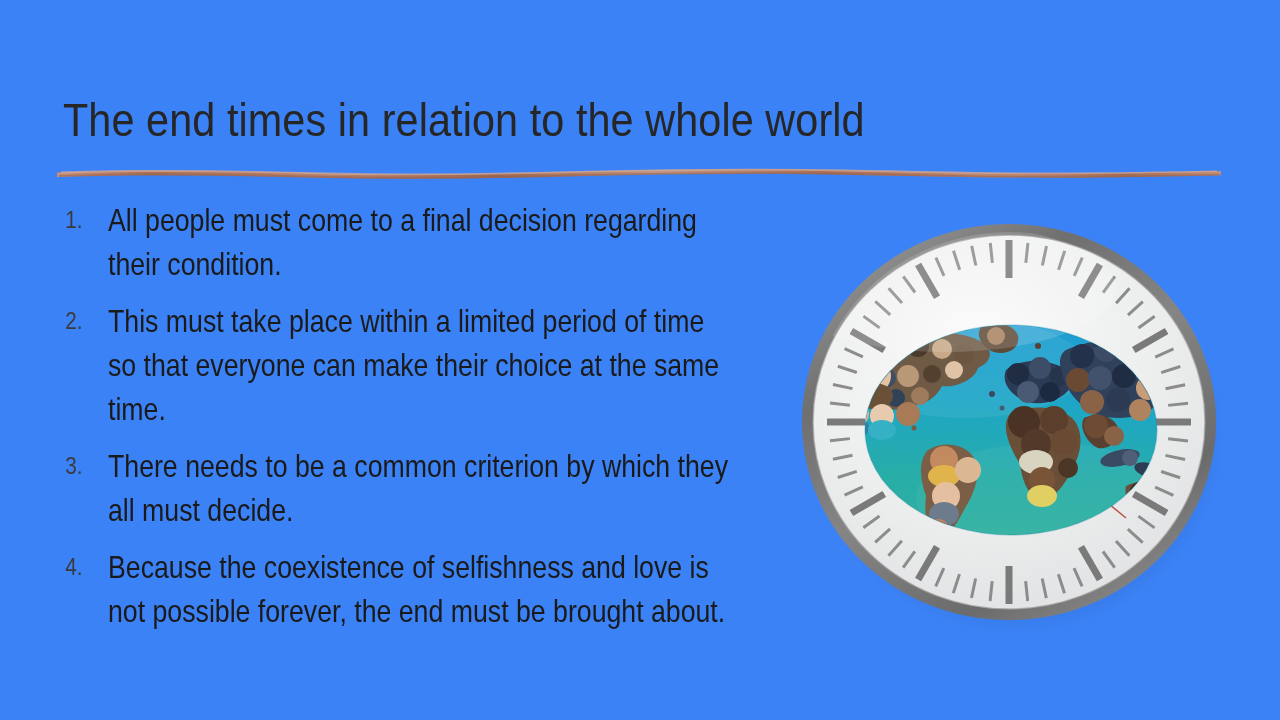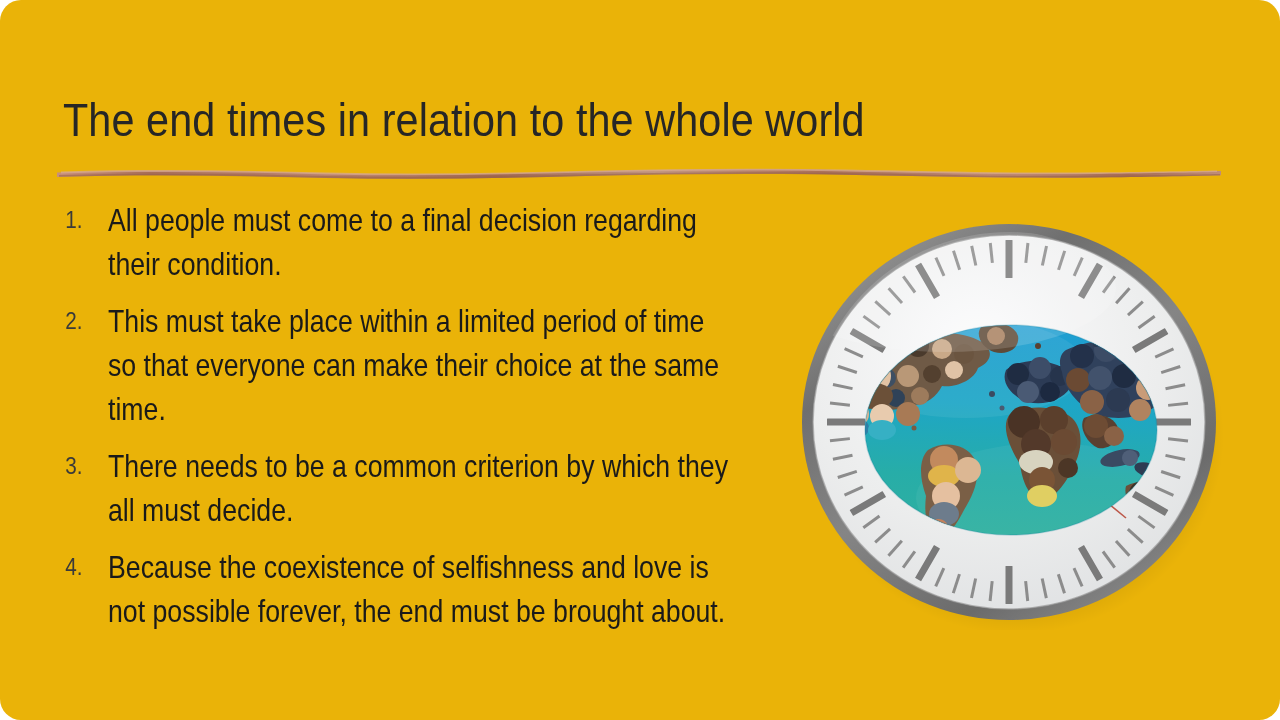--- a/index.html
+++ b/index.html
@@ -14,22 +14,21 @@
     font-family: "Liberation Sans", "DejaVu Sans", sans-serif;
     position: relative;
   }
 
   
   .slide {
     position: absolute;
     left: 0; top: 0;
     width: 1280px;
     height: 720px;
-    background: #eab308;
-    border-radius: 21px;
+    background: #3b82f6;
   }
 
   
   .title {
     position: absolute;
     left: 63px;
     top: 96px;
     width: 1160px;
     font-size: 47px;
     line-height: 1.0;

